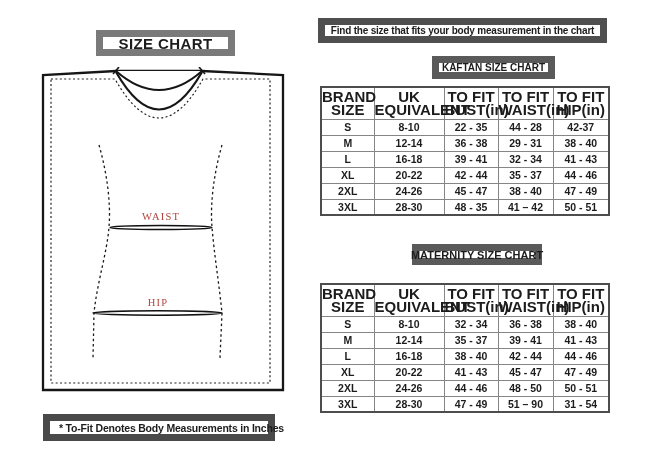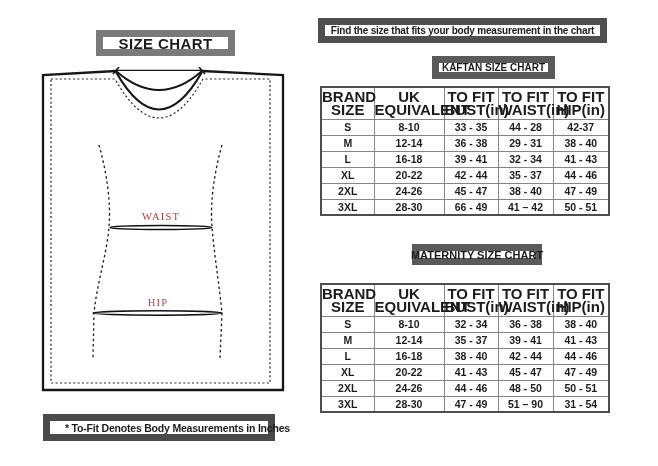--- a/index.html
+++ b/index.html
@@ -11,21 +11,21 @@
   .box {
     position:absolute; background:#fff; border:7px solid #0369a1;
     display:flex; align-items:center; justify-content:center;
     font-weight:bold; white-space:nowrap;
   }
   .title-box     { left:96px;  top:30px;  width:139px; height:26px; font-size:15px; letter-spacing:.4px; border-color:#7a7a7a; }
   .banner-box    { left:318px; top:18px;  width:289px; height:25px; font-size:10px; letter-spacing:-.2px; border-color:#4f4f4f; }
   .kaftan-title  { left:432px; top:56px;  width:123px; height:23px; font-size:10px; border-color:#5a5a5a; }
   .matern-title  { left:412px; top:244px; width:130px; height:21px; font-size:11px; border-color:#5a5a5a; }
   .footnote-box  { left:43px;  top:414px; width:232px; height:27px; font-size:10.5px; letter-spacing:-.2px;
-                   justify-content:flex-start; padding-left:15px; border-color:#4a4a4a; }
+                   justify-content:flex-start; padding-left:9px; border-color:#4a4a4a; }
   .size-table {
     position:absolute; left:320px; width:288px; background:#fff;
     border-collapse:collapse; table-layout:fixed;
     border:2px solid #4d4d4d; font-weight:bold;
   }
   .size-table.kaftan { top:86px; }
   .size-table.maternity { top:283px; }
   .size-table th, .size-table td { border:1px solid #858585; text-align:center; vertical-align:middle; }
   .size-table th { font-size:15px; line-height:13px; height:32px; white-space:pre-line; }
   .size-table td { font-size:10.5px; height:16px; line-height:14px; }
@@ -88,21 +88,21 @@
           <th>TO FIT
 WAIST(in)</th>
           <th>TO FIT
 HIP(in)</th>
         </tr>
       </thead>
       <tbody>
         <tr>
           <td>S</td>
           <td>8-10</td>
-          <td>33 - 35</td>
+          <td>22 - 35</td>
           <td>44 - 28</td>
           <td>42-37</td>
         </tr>
         <tr>
           <td>M</td>
           <td>12-14</td>
           <td>36 - 38</td>
           <td>29 - 31</td>
           <td>38 - 40</td>
         </tr>
@@ -123,21 +123,21 @@
         <tr>
           <td>2XL</td>
           <td>24-26</td>
           <td>45 - 47</td>
           <td>38 - 40</td>
           <td>47 - 49</td>
         </tr>
         <tr>
           <td>3XL</td>
           <td>28-30</td>
-          <td>66 - 49</td>
+          <td>48 - 35</td>
           <td>41 – 42</td>
           <td>50 - 51</td>
         </tr>
       </tbody>
     </table>
 
   <div class="box matern-title">MATERNITY SIZE CHART</div>
 
   <table class="size-table maternity">
     <colgroup>

